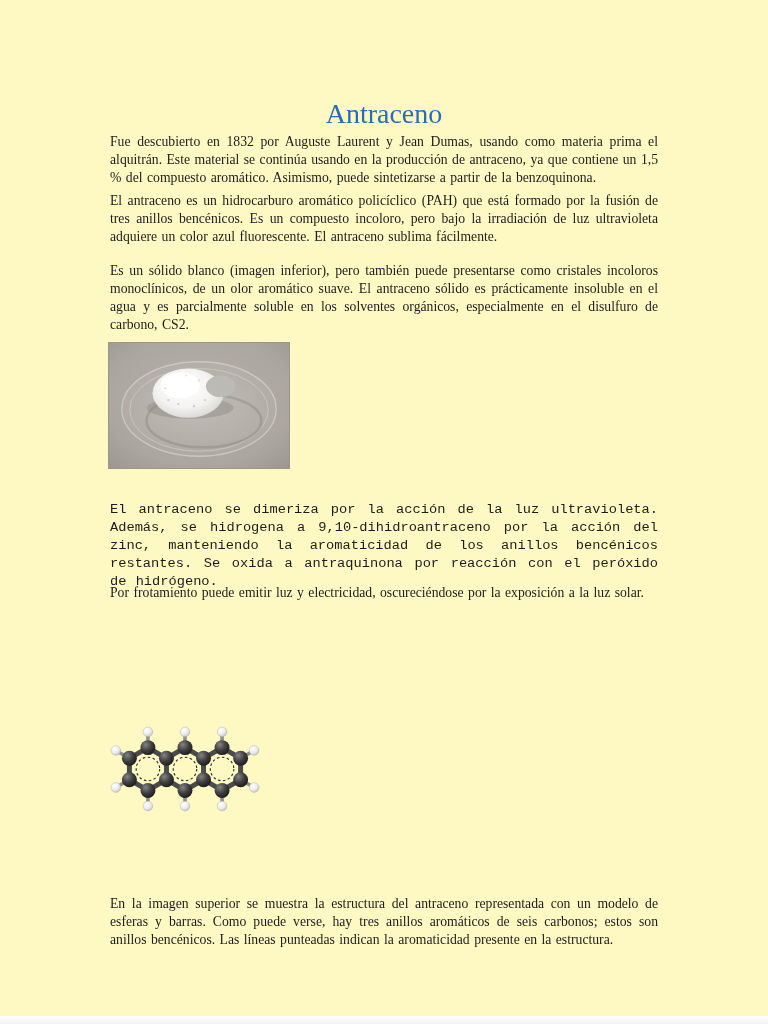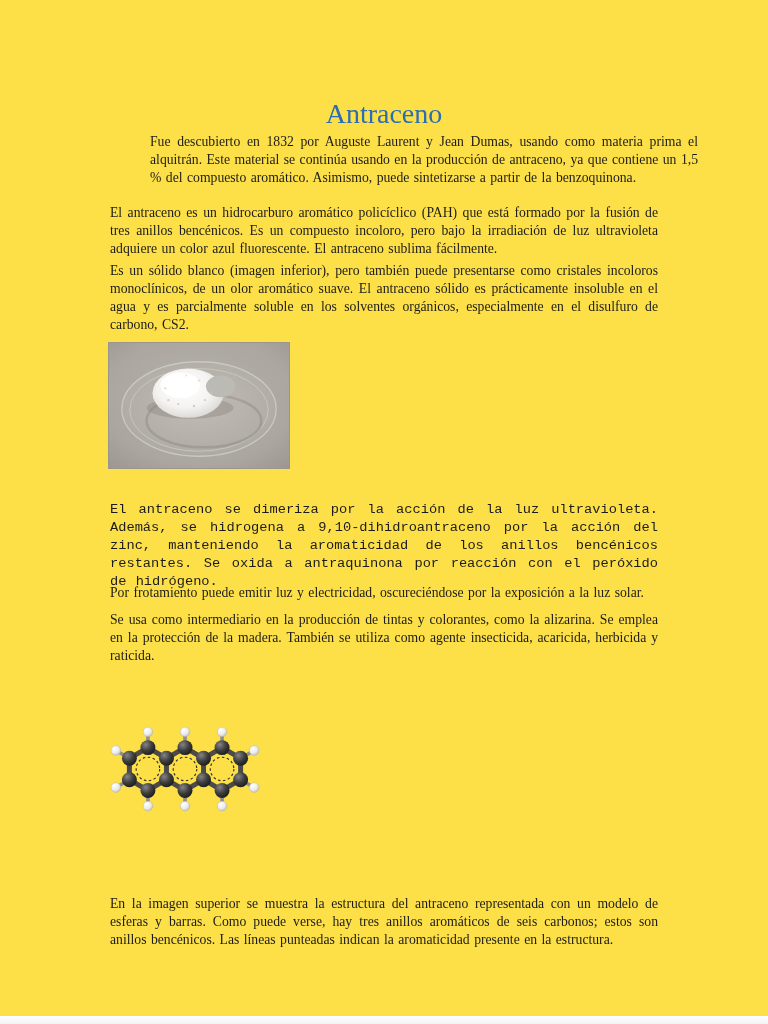--- a/index.html
+++ b/index.html
@@ -4,43 +4,43 @@
 <style>
   html, body { margin: 0; padding: 0; }
   body {
     width: 768px; height: 1024px;
     background: #ffffff;
     position: relative;
     font-family: "Liberation Serif", serif;
     color: #1c1c1c;
     overflow: hidden;
   }
-  .page { position: absolute; inset: 0; background: #fde047; }
+  .page { position: absolute; inset: 0; background: #fef9c3; }
 
   .doc-title {
     position: absolute;
     left: 110px; width: 548px; top: 98px;
     text-align: center;
     font-size: 28px;
     color: #2a6db4;
     font-family: "Liberation Serif", serif;
     font-weight: 400;
   }
 
   .para {
     position: absolute;
     left: 110px; width: 548px;
     font-size: 13.7px;
     line-height: 17.9px;
     text-align: justify;
     color: #1c1c1c;
     word-spacing: 1px;
   }
-  .p1 { top: 133px; margin-left: 40px; }
-  .p2 { top: 204px; }
+  .p1 { top: 133px; }
+  .p2 { top: 192px; }
   .p3 { top: 262px; }
   .p4 { top: 501px; font-family: Liberation Mono, monospace; }
   .p5 { top: 584px; }
   .p6 { top: 611px; }
   .p7 { top: 849px; margin-top: 46px; }
 
   .section-heading {
     position: absolute;
     left: 110px; top: 679px; width: 548px;
     font-family: "Liberation Sans", sans-serif;
@@ -116,21 +116,20 @@
       <circle cx="97" cy="58" r="1.1" fill="#c2c0bc" opacity="0.8"></circle>
       <circle cx="91" cy="38" r="1.2" fill="#dddbd7" opacity="0.9"></circle>
       <circle cx="57" cy="46" r="1.1" fill="#d5d3cf" opacity="0.9"></circle>
       <circle cx="104" cy="50" r="1.2" fill="#c5c3bf" opacity="0.8"></circle>
       <circle cx="78" cy="33" r="1.1" fill="#e4e2de" opacity="0.9"></circle>
     </svg>
   </div>
 
   <div class="para p4">El antraceno se dimeriza por la acción de la luz ultravioleta. Además, se hidrogena a 9,10-dihidroantraceno por la acción del zinc, manteniendo la aromaticidad de los anillos bencénicos restantes. Se oxida a antraquinona por reacción con el peróxido de hidrógeno.</div>
   <div class="para p5">Por frotamiento puede emitir luz y electricidad, oscureciéndose por la exposición a la luz solar.</div>
-  <div class="para p6">Se usa como intermediario en la producción de tintas y colorantes, como la alizarina. Se emplea en la protección de la madera.  También se utiliza como agente insecticida, acaricida, herbicida y raticida.</div>
 
 
   <div class="figure fig-molecule">
     <svg viewBox="-56 -62 216 124">
       <defs>
         <radialGradient id="cGrad" cx="35%" cy="30%" r="75%">
           <stop offset="0%" stop-color="#848484"></stop>
           <stop offset="55%" stop-color="#3d3d3d"></stop>
           <stop offset="100%" stop-color="#1b1b1b"></stop>
         </radialGradient>

